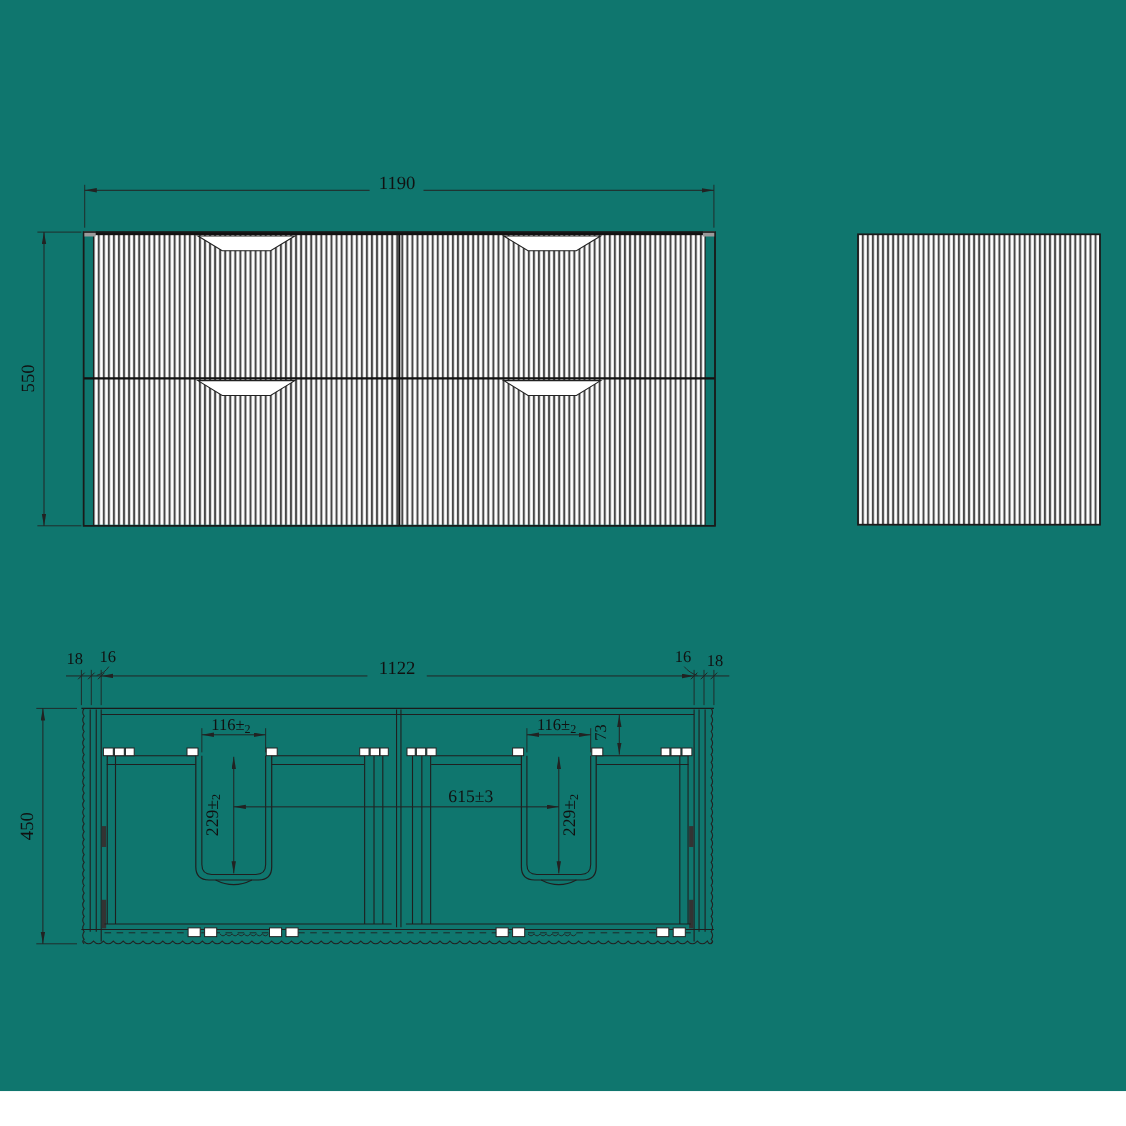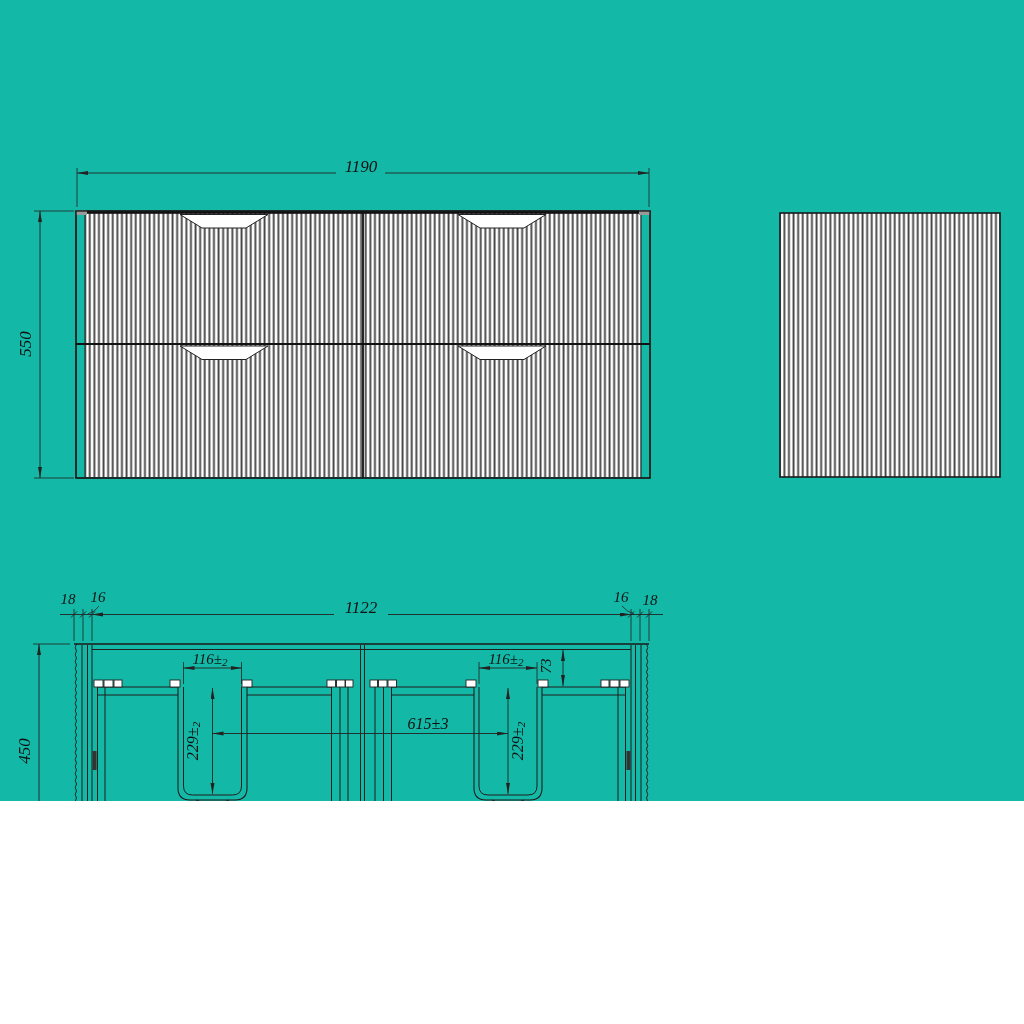--- a/index.html
+++ b/index.html
@@ -1,16 +1,16 @@
 <!DOCTYPE html>
 <html><head>
 <meta charset="utf-8">
 <style>
   html,body{margin:0;padding:0;background:#ffffff;}
-  .stage{width:1024px;height:801px;position:relative;background:#14b8a6;font-family:"Liberation Serif", serif;font-style:italic;}
+  .stage{width:1024px;height:992px;position:relative;background:#0f766e;font-family:"Liberation Serif", serif;}
   svg{position:absolute;left:0;top:0;}
   .ln{stroke:#1f1f1f;stroke-width:1;fill:none;}
   .ln-bold{stroke:#111;stroke-width:2.2;fill:none;}
   .outline{stroke:#1a1a1a;stroke-width:1.3;fill:none;}
   .dimln{stroke:#222;stroke-width:0.9;fill:none;}
   .extln{stroke:#222;stroke-width:0.8;fill:none;}
   .wave{stroke:#222;stroke-width:1;fill:none;}
   .clip{fill:#ffffff;stroke:#222;stroke-width:0.9;}
   .dim{font-family:"Liberation Serif", serif;font-size:17px;fill:#111;}
   .dim-sm{font-family:"Liberation Serif", serif;font-size:15px;fill:#111;}

